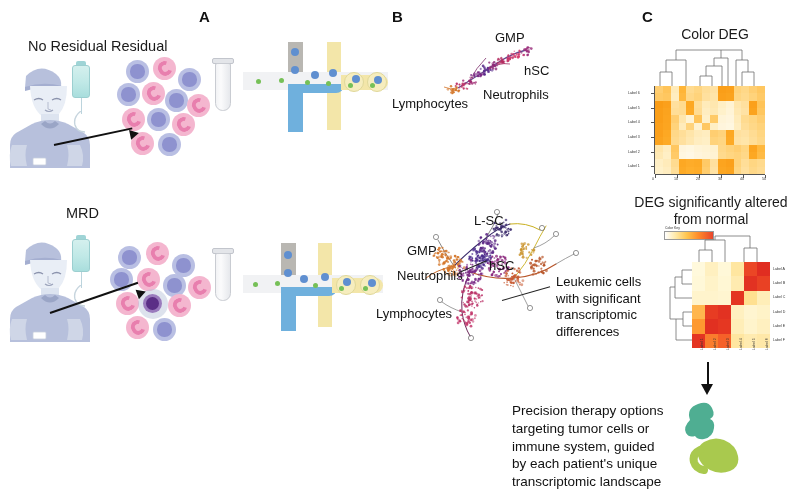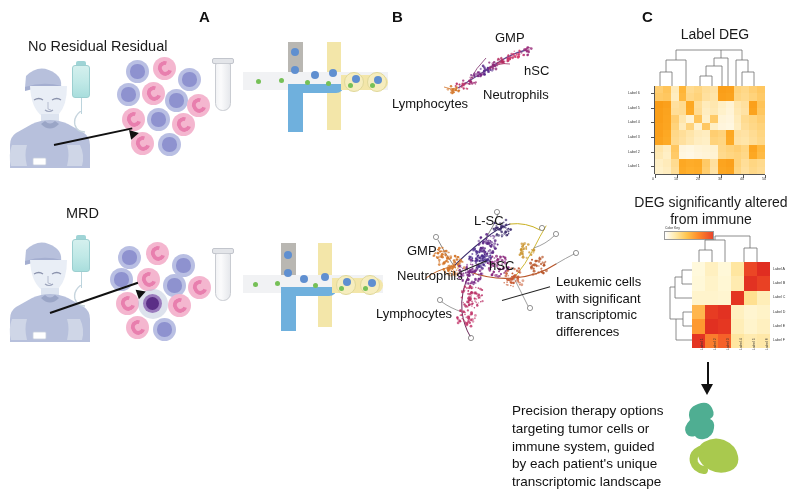--- a/index.html
+++ b/index.html
@@ -1251,21 +1251,21 @@
 <div class="abs umap-label" style="left:489px;top:258px">hSC</div>
 <div class="abs umap-label" style="left:397px;top:268px">Neutrophils</div>
 <div class="abs umap-label" style="left:376px;top:306px">Lymphocytes</div>
 <div class="abs umap-lead" style="left:459px;top:272px;width:30px;transform:rotate(-23deg)"></div>
 <div class="abs umap-lead" style="left:502px;top:300px;width:50px;transform:rotate(-16deg)"></div>
 <div class="abs annot" style="left:556px;top:274px">Leukemic cells
 with significant
 transcriptomic
 differences</div>
 
-<div class="abs hm-title" style="left:656px;top:26px;width:118px">Label DEG</div>
+<div class="abs hm-title" style="left:656px;top:26px;width:118px">Color DEG</div>
 
 <svg class="dendro" style="left:656px;top:46px" width="108" height="40" viewBox="0 0 108 40">
   <g stroke="#6f6f6f" stroke-width="0.8" fill="none">
     <path d="M4 40 L4 26 L16 26 L16 40"></path>
     <path d="M10 26 L10 14 L30 14 L30 40"></path>
     <path d="M44 40 L44 30 L56 30 L56 40"></path>
     <path d="M50 30 L50 20 L66 20 L66 40"></path>
     <path d="M58 20 L58 12 L72 12 L72 40"></path>
     <path d="M20 14 L20 4 L65 4 L65 12"></path>
     <path d="M86 40 L86 26 L98 26 L98 40"></path>
@@ -1471,21 +1471,21 @@
     <div class="abs" style="left: 699px; top: 175px; width: 1px; height: 3px; background: rgb(85, 85, 85);"></div>
     <div class="hm-collab abs" style="left: 718px; top: 177px;">30</div>
     <div class="abs" style="left: 721px; top: 175px; width: 1px; height: 3px; background: rgb(85, 85, 85);"></div>
     <div class="hm-collab abs" style="left: 740px; top: 177px;">40</div>
     <div class="abs" style="left: 743px; top: 175px; width: 1px; height: 3px; background: rgb(85, 85, 85);"></div>
     <div class="hm-collab abs" style="left: 762px; top: 177px;">50</div>
     <div class="abs" style="left: 765px; top: 175px; width: 1px; height: 3px; background: rgb(85, 85, 85);"></div>
   </div>
 
 <div class="abs hm-title" style="left:625px;top:194px;width:172px;white-space:pre-line;line-height:1.22">DEG significantly altered
-from immune</div>
+from normal</div>
 
 <div class="abs colorkey" style="left:664px;top:231px;width:50px;height:9px"></div>
 <div class="abs colorkey-label" style="left:665px;top:226px">Color Key</div>
 
 <svg class="dendro" style="left:692px;top:228px" width="78" height="34" viewBox="0 0 78 34">
   <g stroke="#6f6f6f" stroke-width="0.8" fill="none">
     <path d="M7 34 L7 22 L20 22 L20 34"></path>
     <path d="M13 22 L13 12 L33 12 L33 34"></path>
     <path d="M52 34 L52 20 L65 20 L65 34"></path>
     <path d="M58 20 L58 8 L23 8 L23 12"></path>

